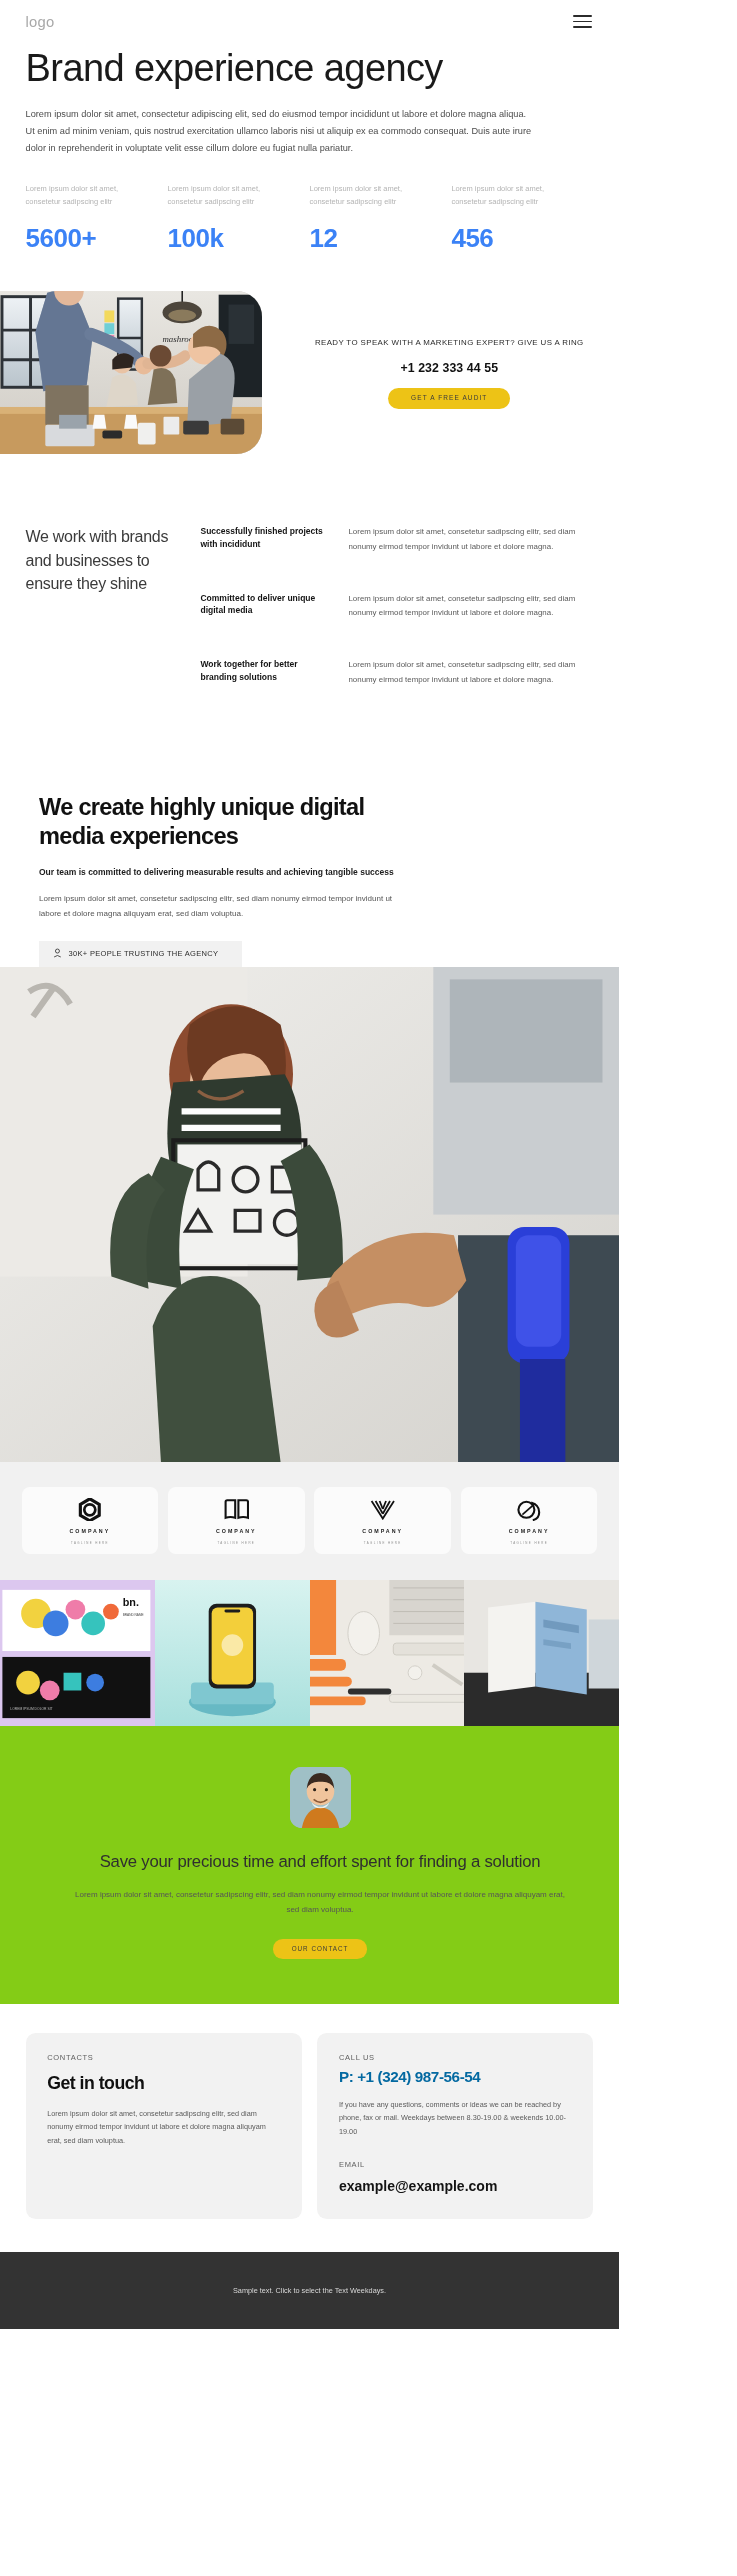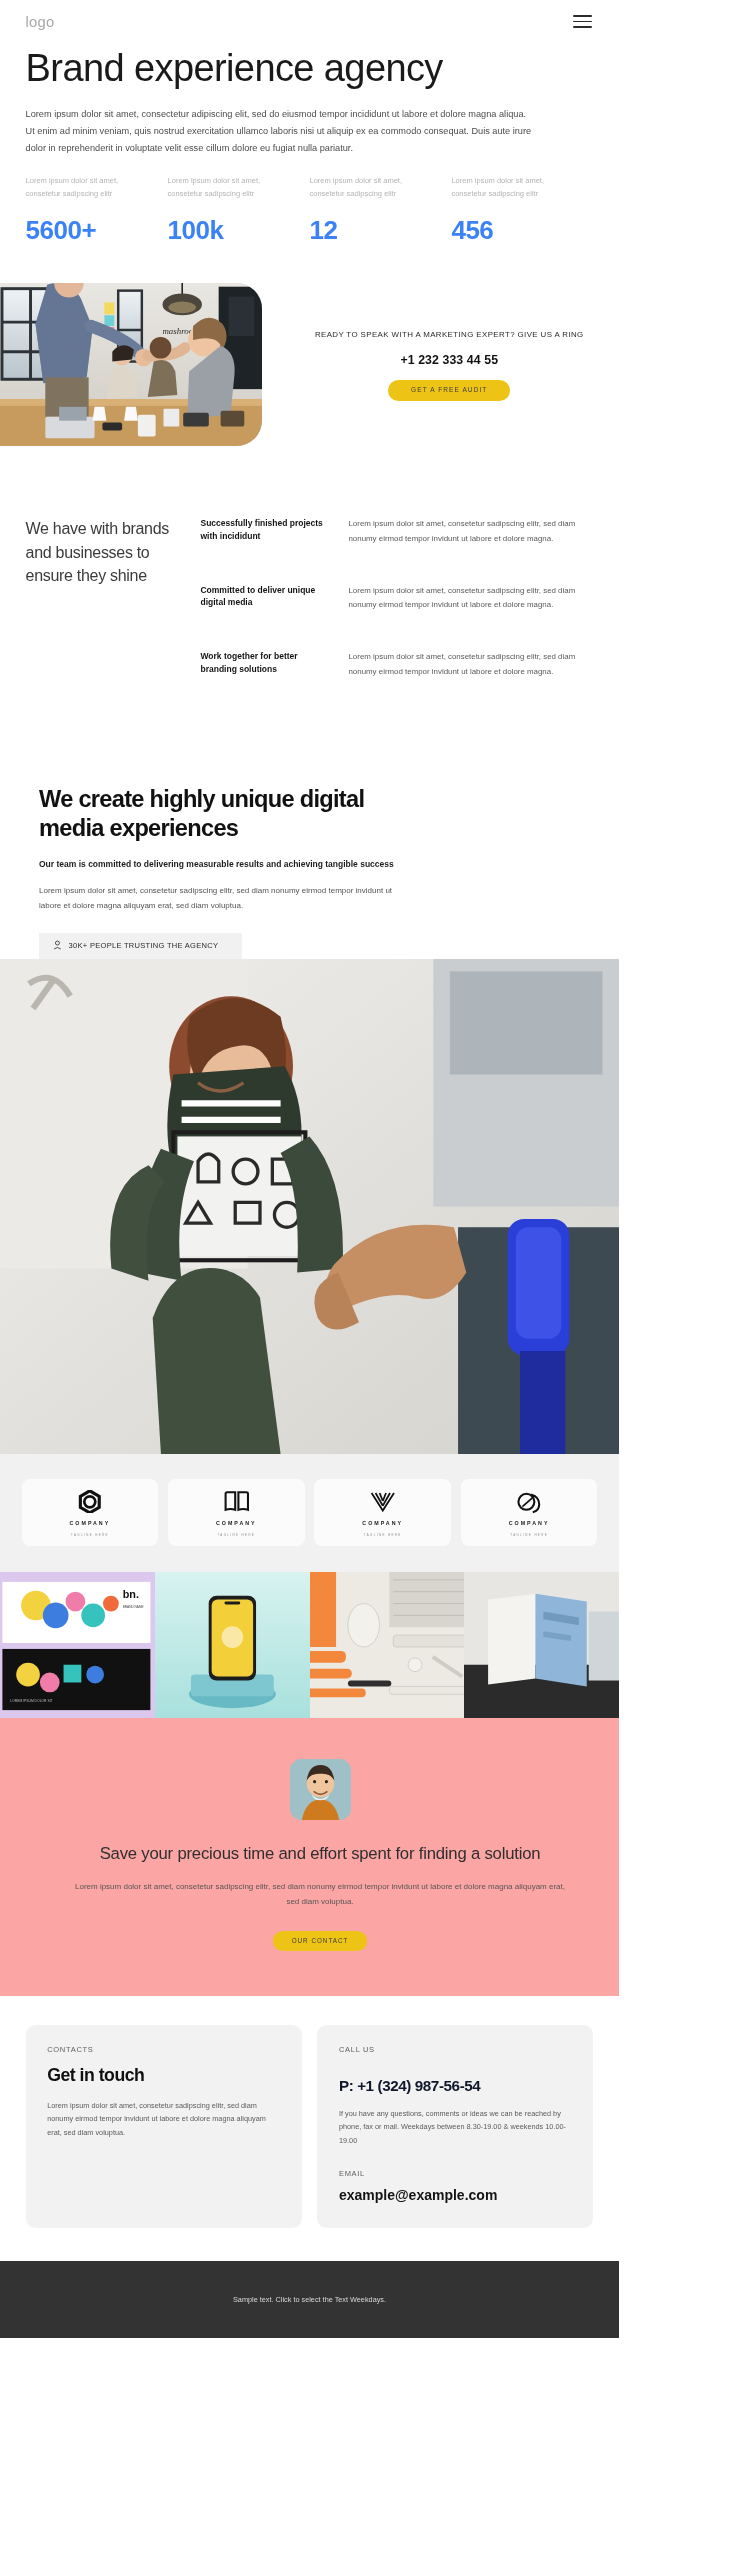--- a/index.html
+++ b/index.html
@@ -39,21 +39,21 @@
   .hero p.lead {
     margin-top: 16.7px;
     font-size: 9.2px;
     line-height: 1.85;
     color: #4c4c4c;
     max-width: 511px;
   }
 
   
   .stats {
-    margin-top: 18px;
+    margin-top: 26px;
     padding: 0 25.6px;
     display: flex;
   }
   .stat { width: 25%; padding-right: 21.6px; }
   .stat .cap {
     font-size: 7.5px;
     line-height: 1.7;
     color: #b4b4b4;
   }
   .stat .num {
@@ -230,21 +230,21 @@
     margin-top: 1px;
   }
 
   
   .gallery { display: flex; height: 146px; }
   .gallery .cell { flex: 1; overflow: hidden; position: relative; }
   .gallery .cell svg { display: block; width: 100%; height: 100%; }
 
   
   .save {
-    background: #fca5a5;
+    background: #84cc16;
     padding: 41px 48px 45px 69px;
     text-align: center;
   }
   .avatar {
     width: 61px; height: 61px;
     margin: 0 auto;
     border-radius: 11.8px;
     overflow: hidden;
     background: #9fc0c6;
   }
@@ -296,25 +296,25 @@
     color: #606060;
   }
   .ccard h3 {
     margin-top: 10.8px;
     font-size: 17.7px;
     font-weight: 700;
     letter-spacing: -0.5px;
     color: #101010;
   }
   .ccard .phone-big {
-    margin-top: 23px;
+    margin-top: 6px;
     font-size: 15.2px;
     font-weight: 700;
     letter-spacing: -0.4px;
-    color: #0f172a;
+    color: #0369a1;
   }
   .ccard p {
     margin-top: 12.8px;
     font-size: 7.3px;
     line-height: 1.85;
     color: #5b5b5b;
   }
   .ccard .sublabel {
     margin-top: 21.6px;
     font-size: 7.5px;
@@ -441,21 +441,21 @@
     </div>
     <div class="feature-cta">
       <div class="kicker">READY TO SPEAK WITH A MARKETING EXPERT? GIVE US A RING</div>
       <div class="phone">+1 232 333 44 55</div>
       <button class="btn-yellow">GET A FREE AUDIT</button>
     </div>
   </div>
 
   <div class="workwith">
     <div class="colA">
-      <h2>We have with brands and businesses to ensure they shine</h2>
+      <h2>We work with brands and businesses to ensure they shine</h2>
     </div>
     <div class="colB">
       <div class="wrow">
         <div class="t">Successfully finished projects with incididunt</div>
         <div class="d">Lorem ipsum dolor sit amet, consetetur sadipscing elitr, sed diam nonumy eirmod tempor invidunt ut labore et dolore magna.</div>
       </div>
       <div class="wrow">
         <div class="t">Committed to deliver unique digital media</div>
         <div class="d">Lorem ipsum dolor sit amet, consetetur sadipscing elitr, sed diam nonumy eirmod tempor invidunt ut labore et dolore magna.</div>
       </div>

